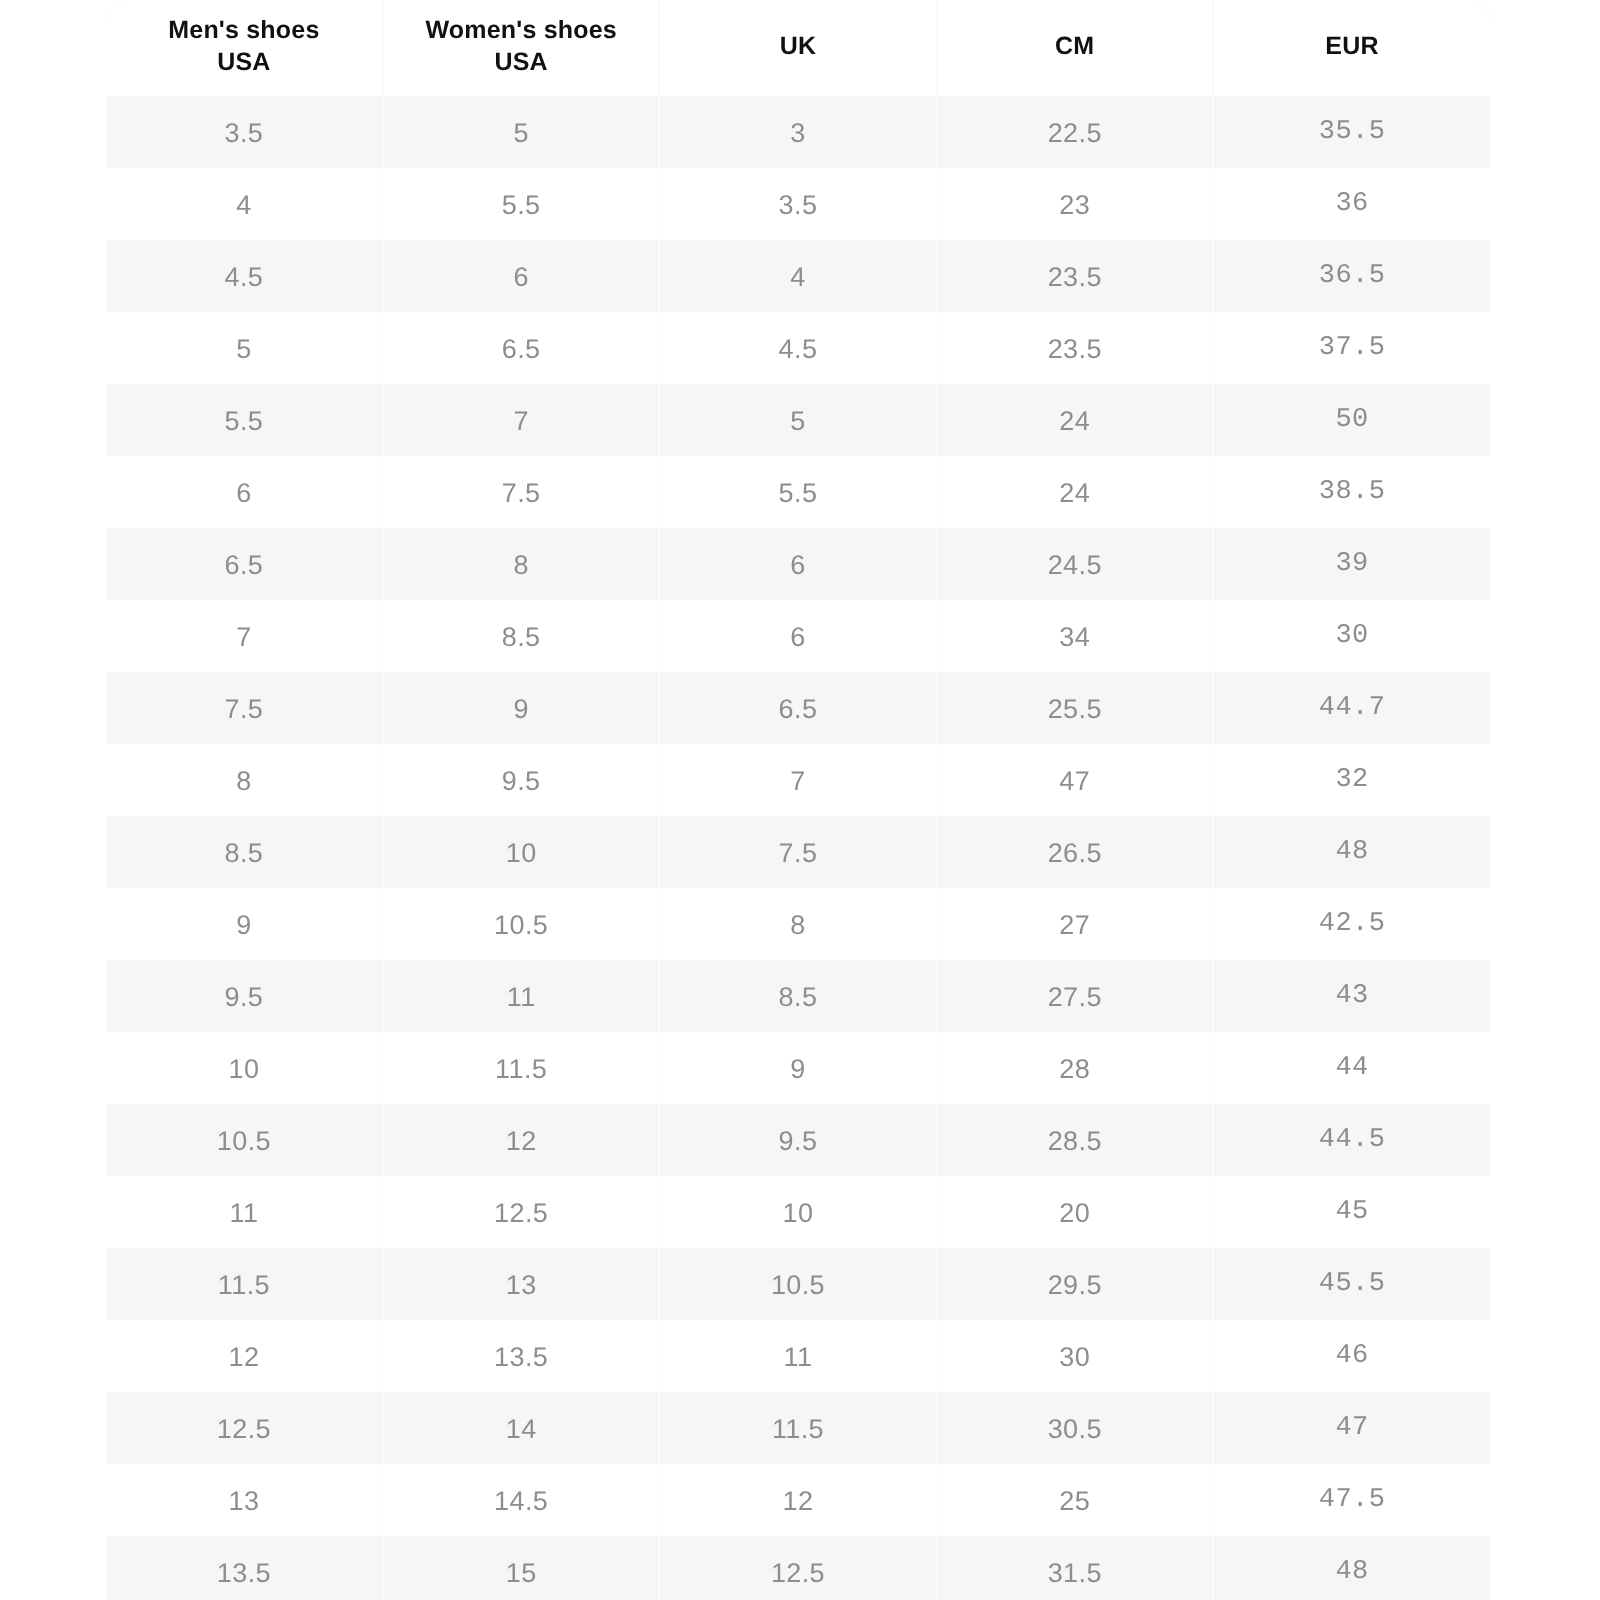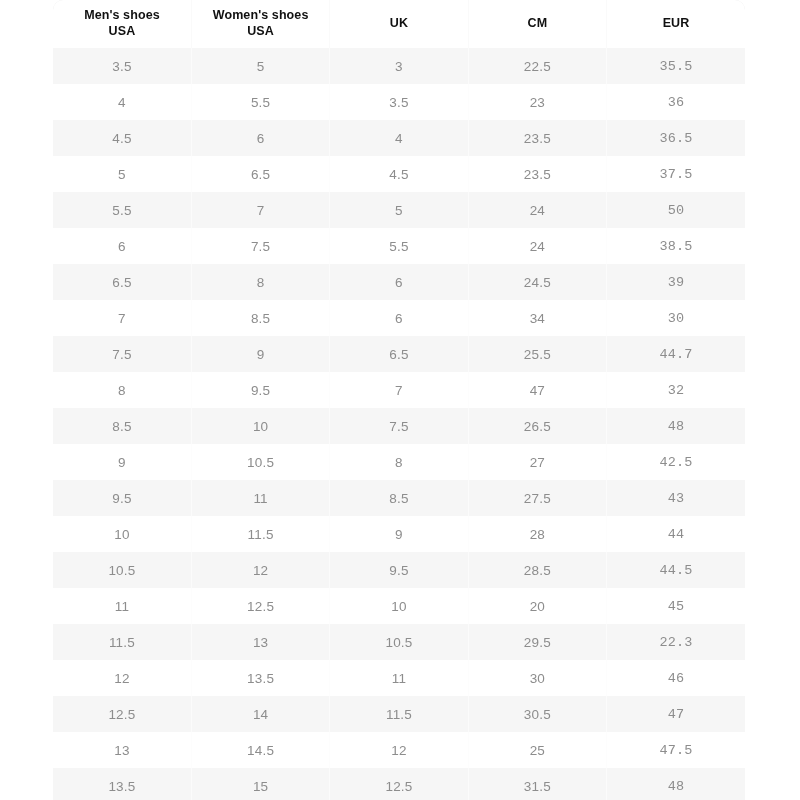--- a/index.html
+++ b/index.html
@@ -216,21 +216,21 @@
           <td>12.5</td>
           <td>10</td>
           <td>20</td>
           <td>45</td>
         </tr>
         <tr class="row-shaded">
           <td>11.5</td>
           <td>13</td>
           <td>10.5</td>
           <td>29.5</td>
-          <td>22.3</td>
+          <td>45.5</td>
         </tr>
         <tr class="row-plain">
           <td>12</td>
           <td>13.5</td>
           <td>11</td>
           <td>30</td>
           <td>46</td>
         </tr>
         <tr class="row-shaded">
           <td>12.5</td>

